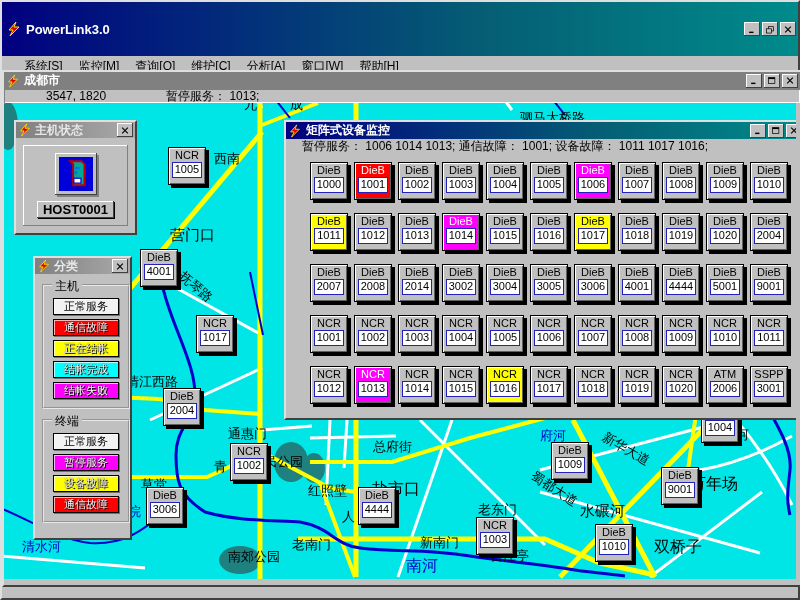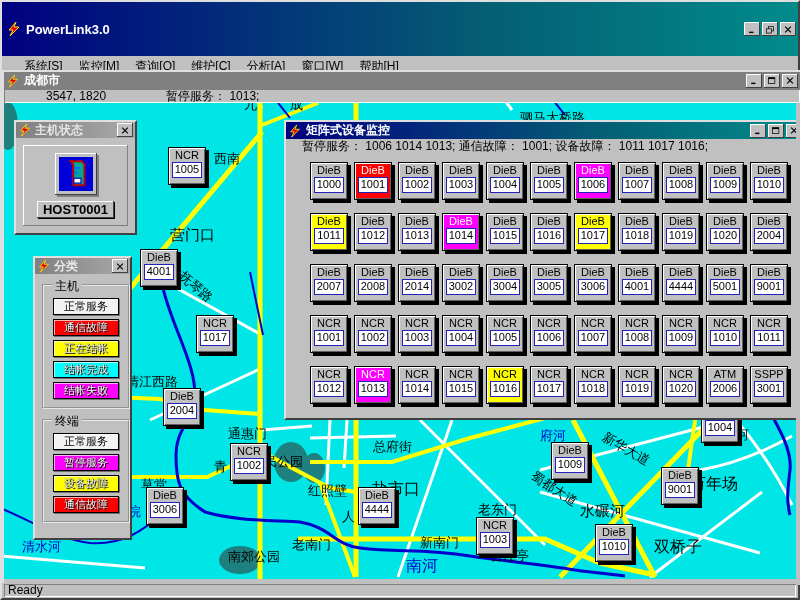--- a/index.html
+++ b/index.html
@@ -825,16 +825,13 @@
         <span class="mlab" style="left: 596px; top: 337px; transform: rotate(30deg);">新华大道</span>
         <span class="mlab" style="left: 686px; top: 371px; font-size: 16px;">万年场</span>
         <span class="mlab" style="left: 576px; top: 399px; font-size: 15px;">水碾河</span>
         <span class="mlab" style="left: 650px; top: 434px; font-size: 16px;">双桥子</span>
         <span class="mlab" style="left: 732px; top: 323px;">河</span>
         <span class="mlab blue" style="left: 536px; top: 324px;">府河</span>
         <span class="mlab blue" style="left: 18px; top: 435px;">清水河</span>
       </div>
   </div>
 
-  <div class="statusbar">
-    <div class="pane">Ready</div>
-  </div>
 </div>
 
 </body></html>

